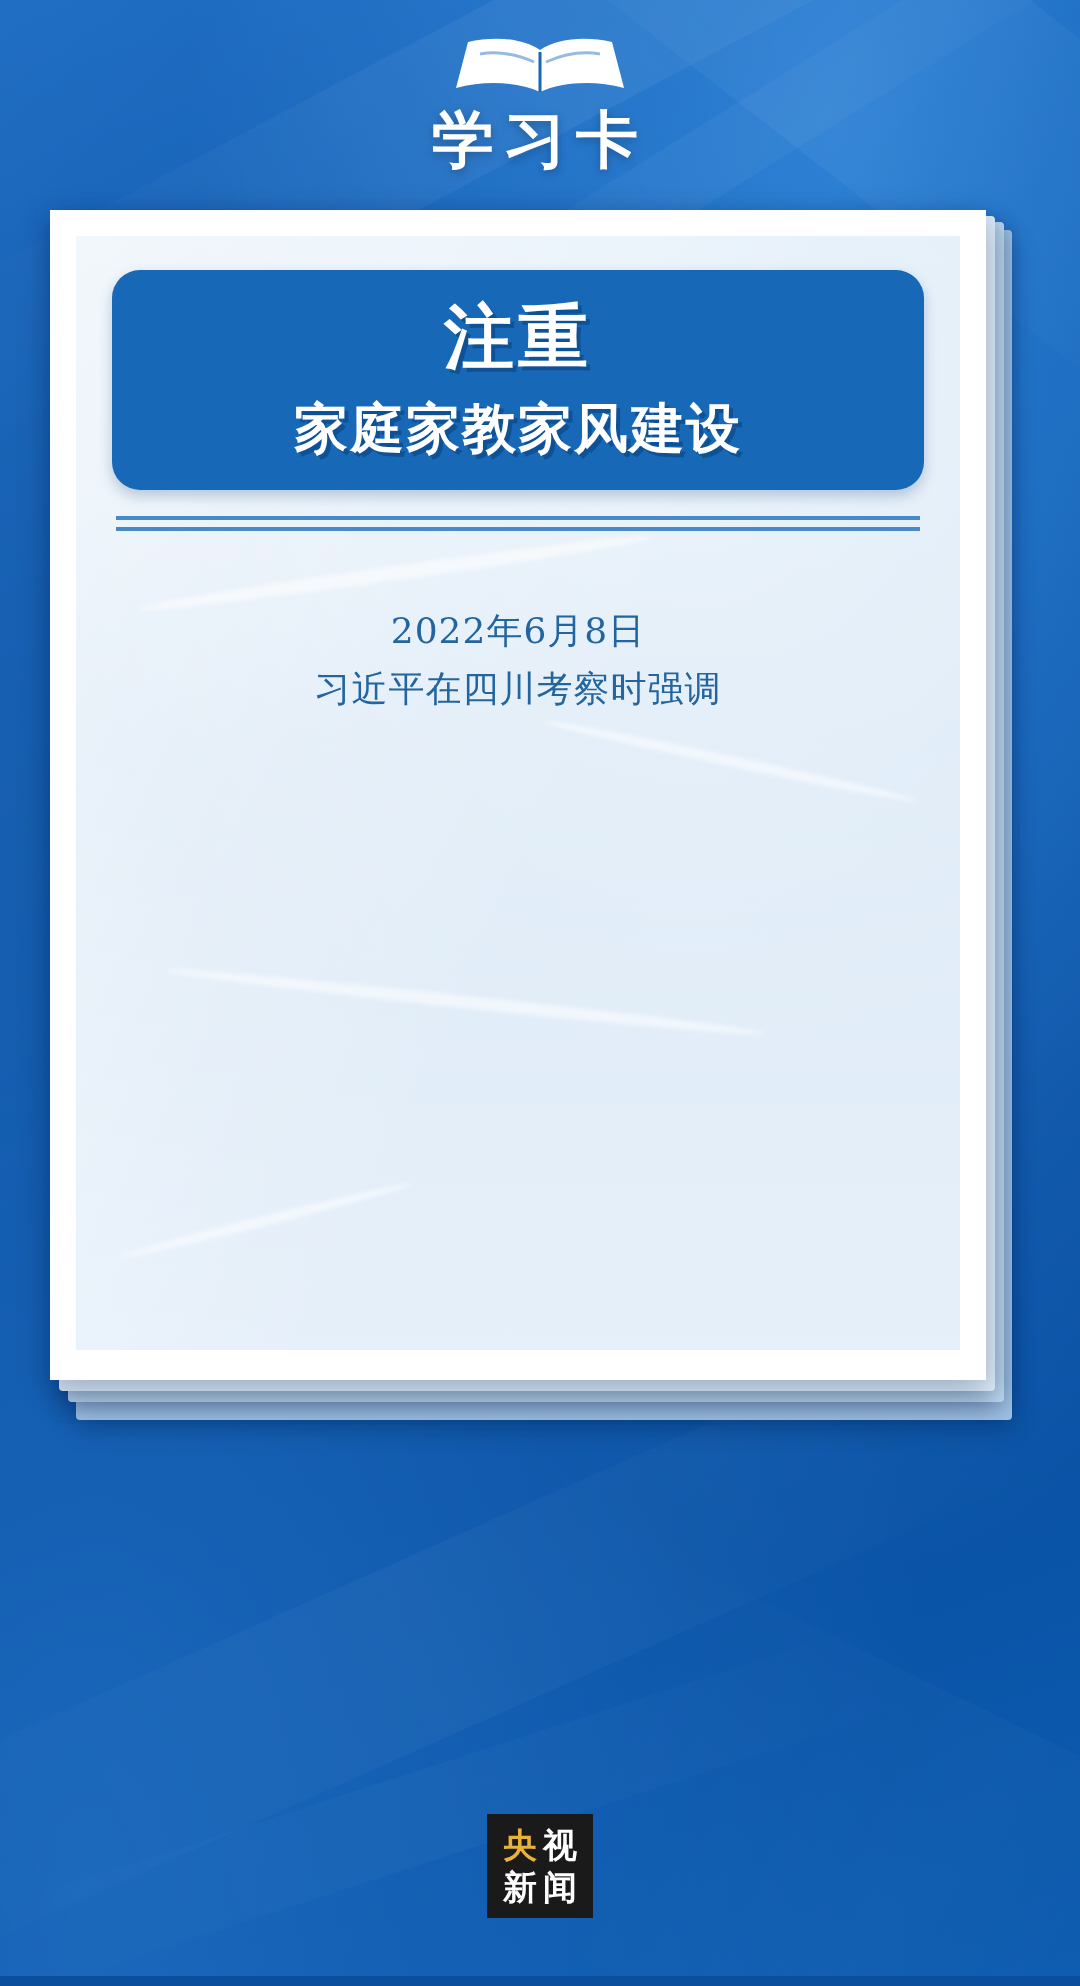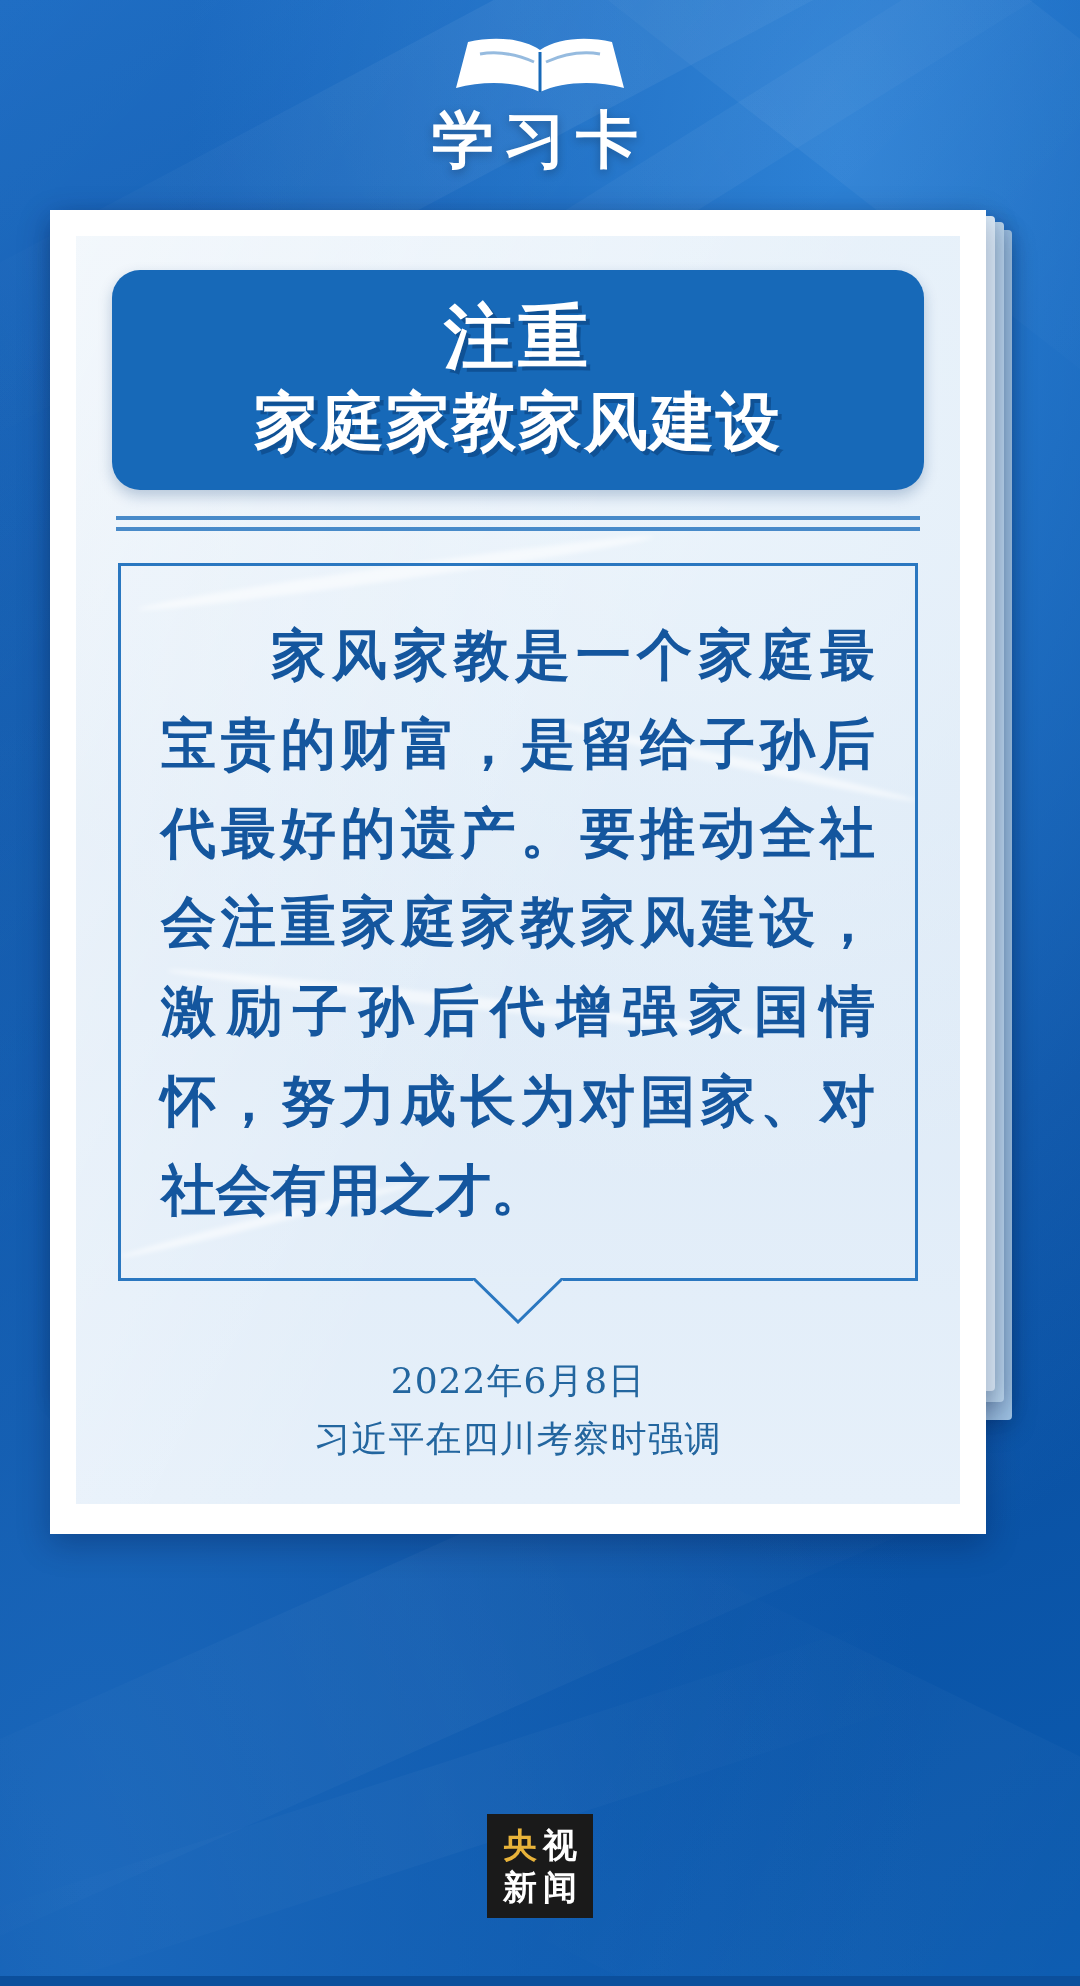--- a/index.html
+++ b/index.html
@@ -114,21 +114,21 @@
   }
   .banner-line {
     color: #ffffff;
     font-weight: bold;
     font-family: "DejaVu Sans", "Liberation Sans", sans-serif;
     line-height: 1.18;
     letter-spacing: 4px;
     text-shadow: 4px 4px 0 rgba(10,62,120,0.55);
   }
   .banner-line-1 { font-size: 70px; }
-  .banner-line-2 { font-size: 64px; margin-top: 6px; letter-spacing: 2px; }
+  .banner-line-2 { font-size: 54px; margin-top: 18px; letter-spacing: 2px; }
 
   .rule-group { margin: 26px 4px 0; }
   .rule {
     height: 4px;
     background: #2a77c0;
     opacity: .85;
   }
   .rule + .rule { margin-top: 7px; }
 
   
@@ -248,29 +248,20 @@
         <div class="banner">
           <div class="banner-line banner-line-1">注重</div>
           <div class="banner-line banner-line-2">家庭家教家风建设</div>
         </div>
 
         <div class="rule-group">
           <div class="rule"></div>
           <div class="rule"></div>
         </div>
 
-        <div class="quote-box">
-          <div class="quote-text">家风家教是一个家庭最宝贵的财富，是留给子孙后代最好的遗产。要推动全社会注重家庭家教家风建设，激励子孙后代增强家国情怀，努力成长为对国家、对社会有用之才。</div>
-          <div class="notch"></div>
-          <div class="notch-v">
-            <svg width="90" height="46" viewBox="0 0 90 46" xmlns="http://www.w3.org/2000/svg">
-              <path d="M0 0 L45 44 L90 0" fill="none" stroke="#2a77c0" stroke-width="3"></path>
-            </svg>
-          </div>
-        </div>
 
         <div class="source">
           <div class="source-date">2022年6月8日</div>
           <div class="source-desc">习近平在四川考察时强调</div>
         </div>
 
       </div>
     </div>
   </div>
 

